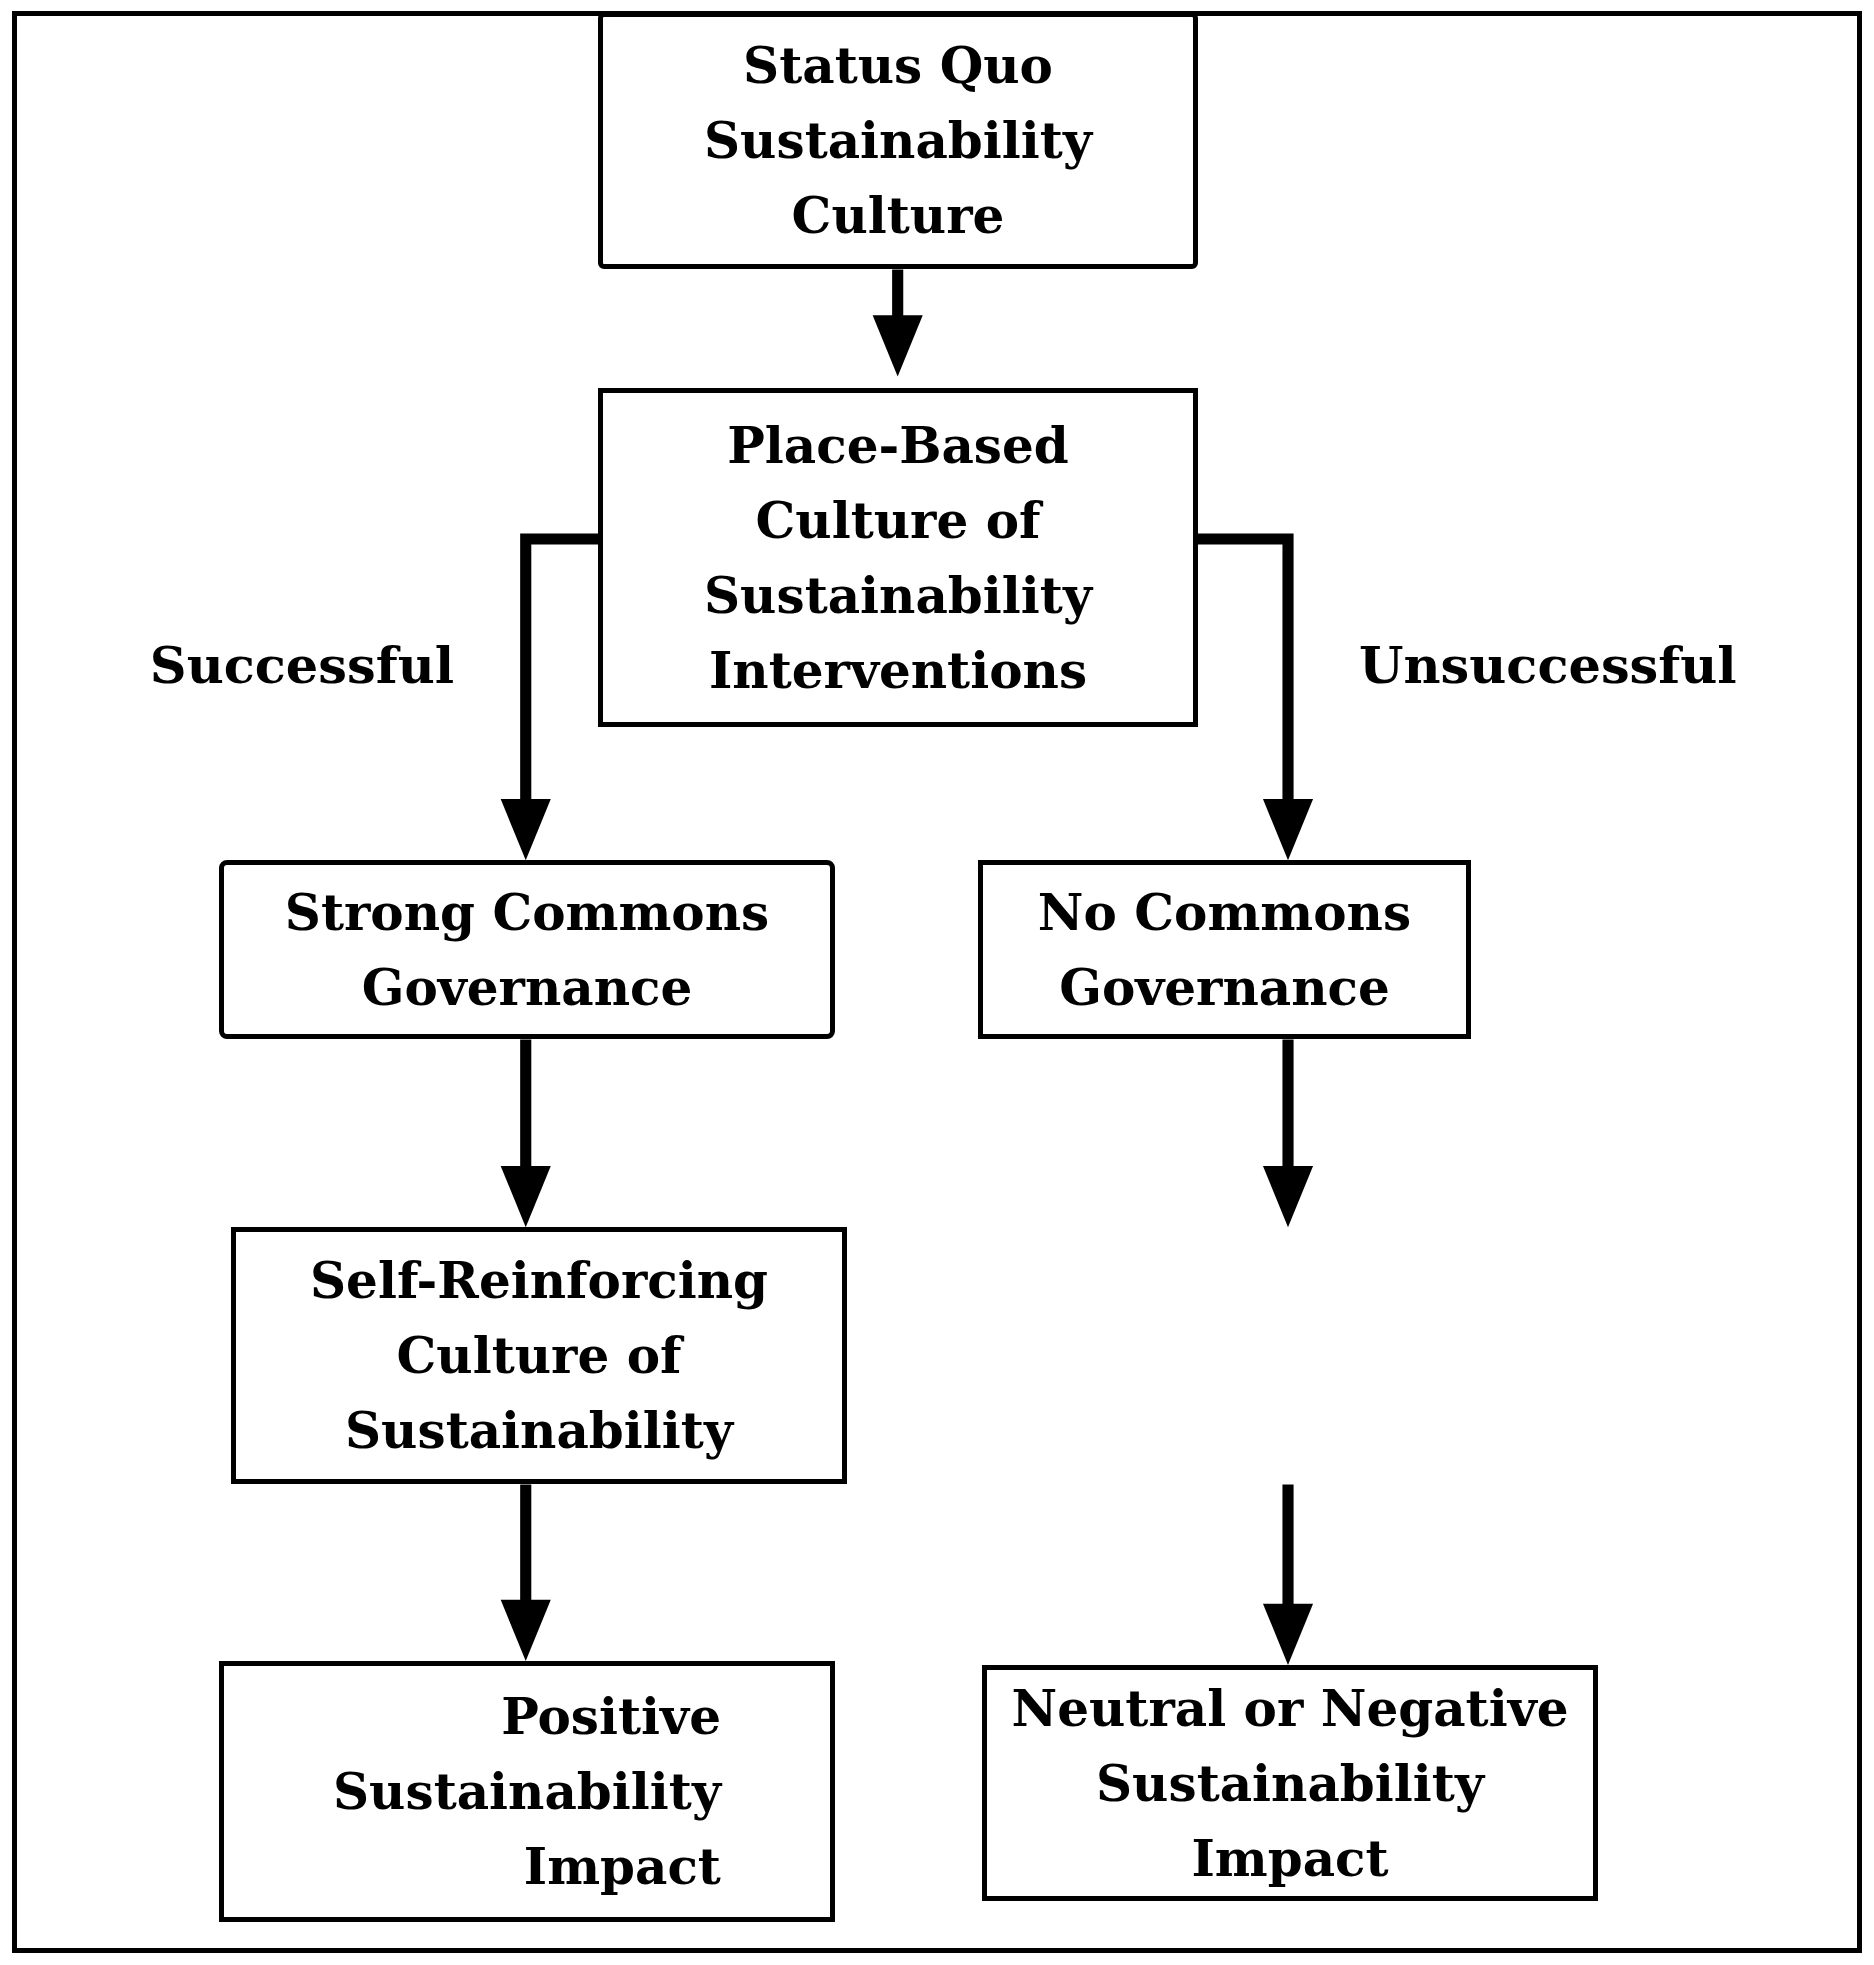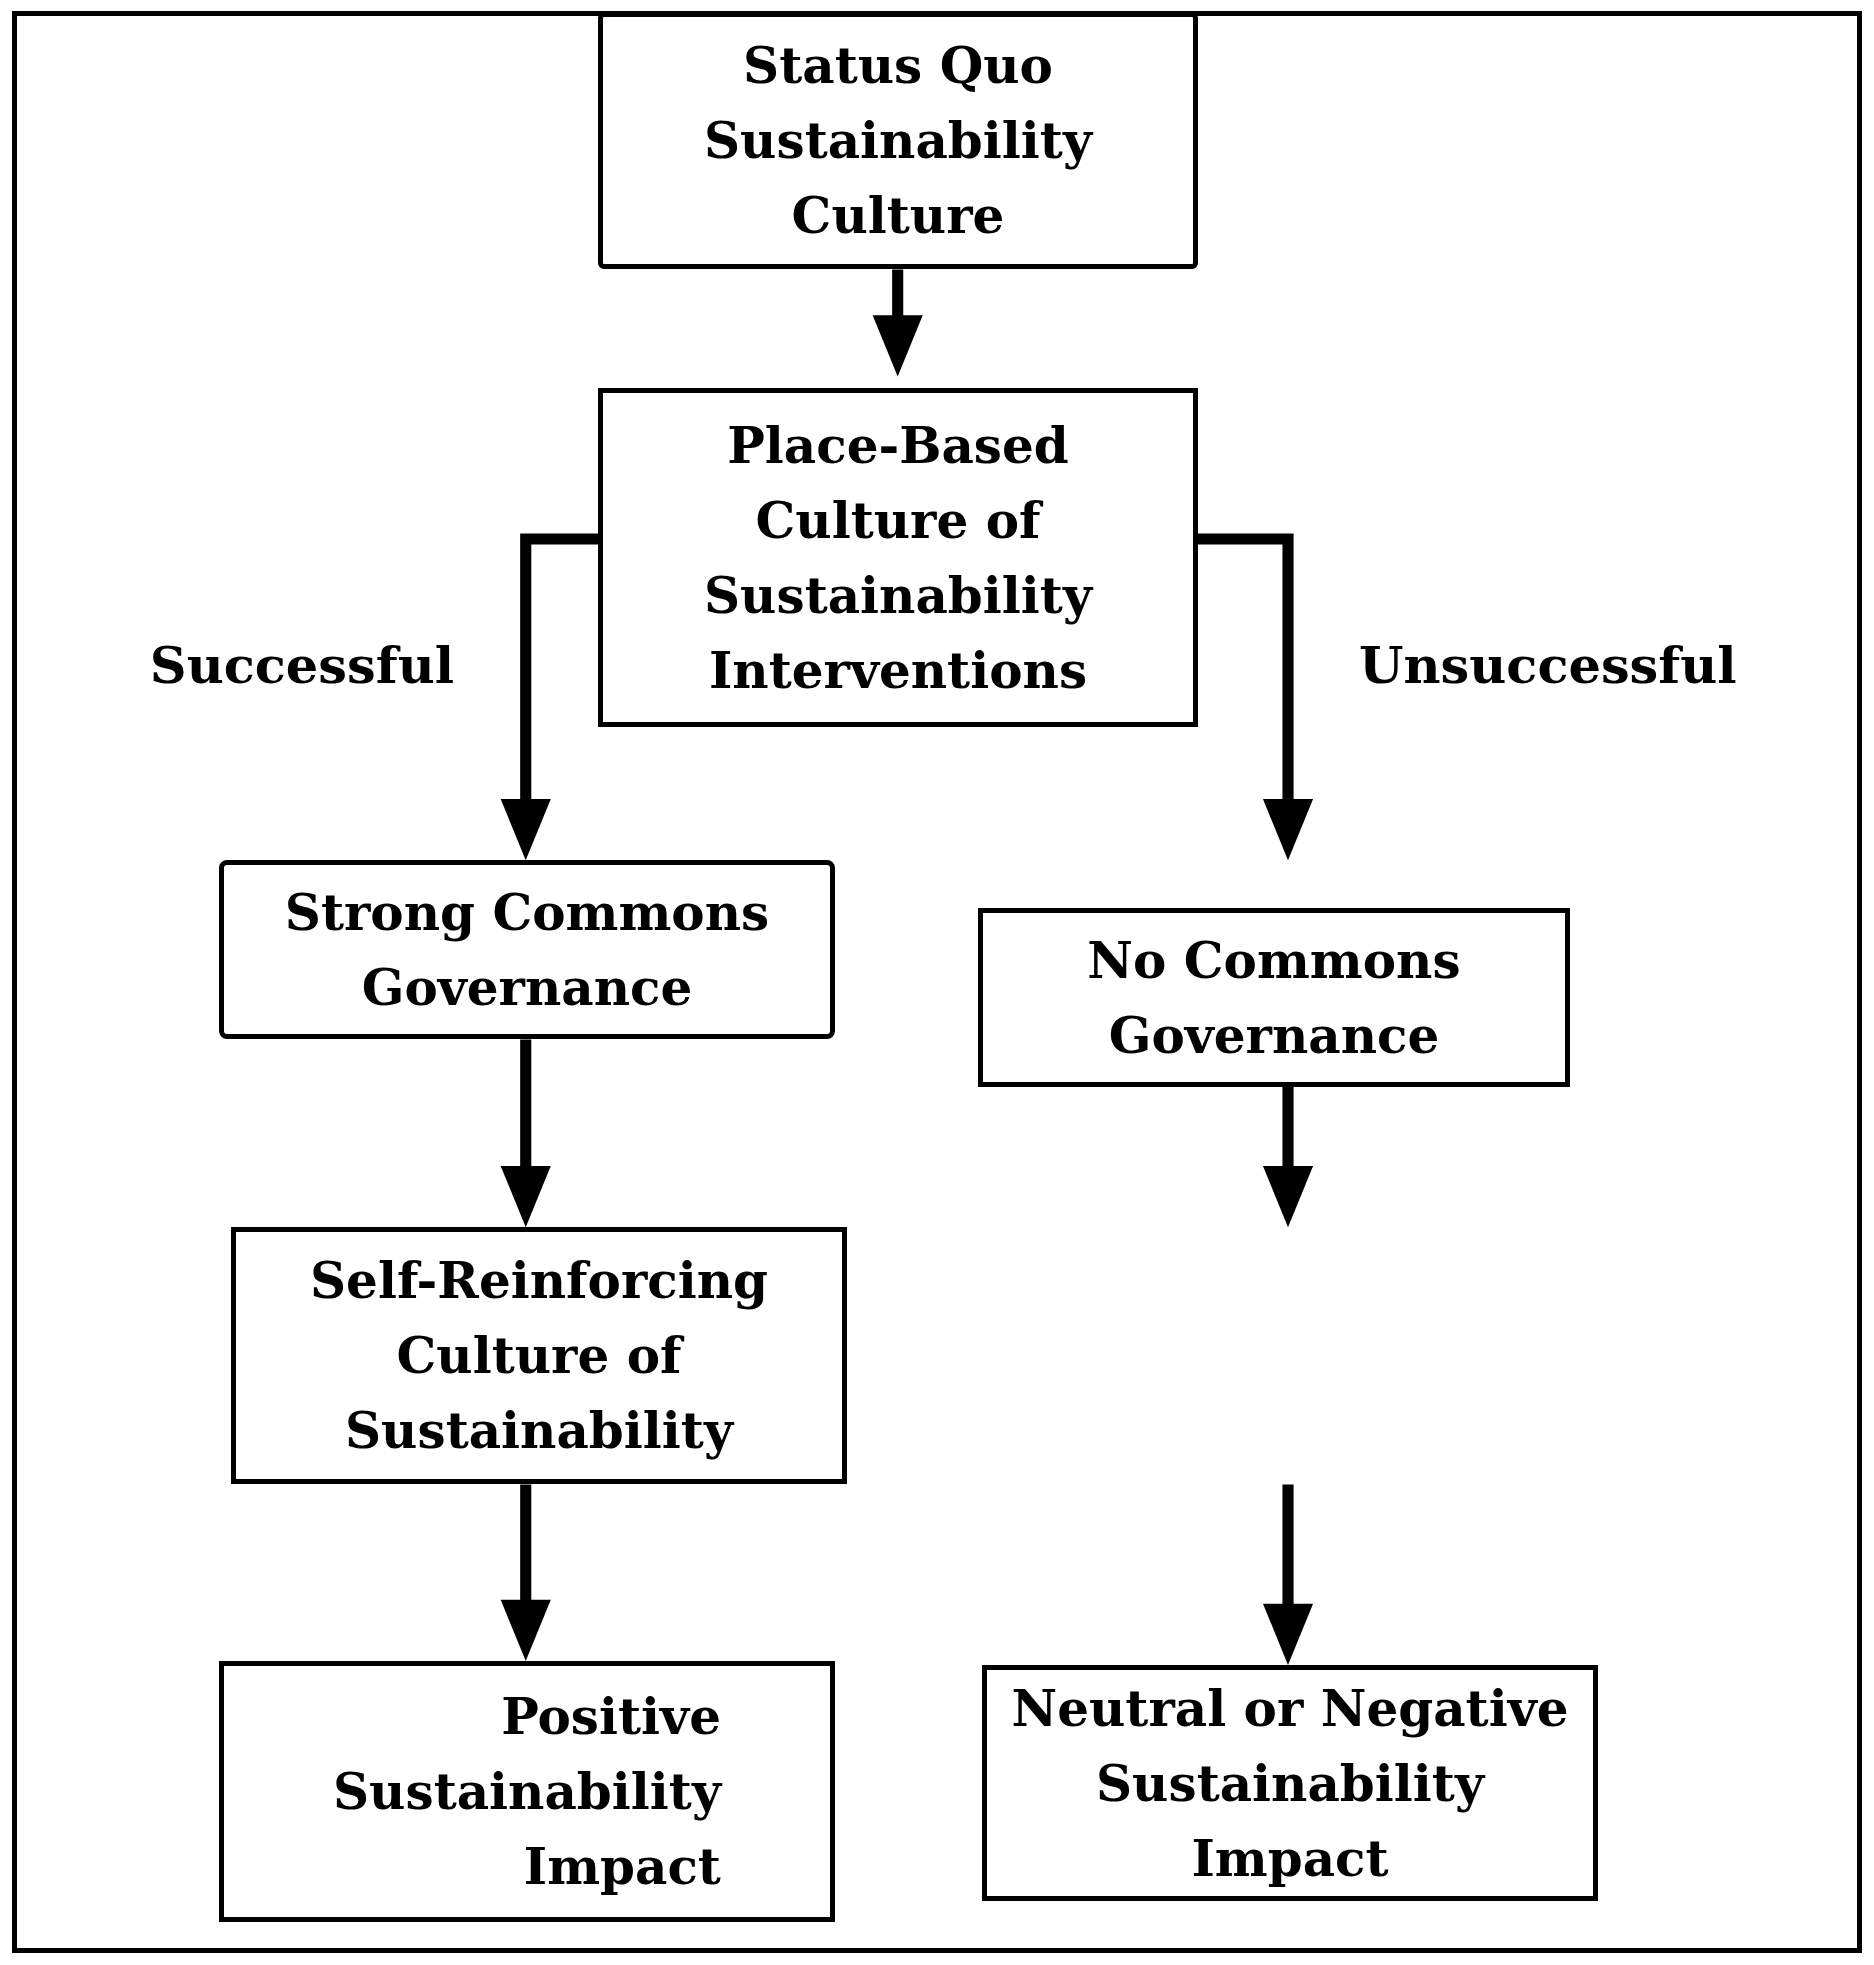--- a/index.html
+++ b/index.html
@@ -61,21 +61,21 @@
     text-align: center;
     font-weight: bold;
     font-size: 51px;
     line-height: 75px;
     z-index: 3;
     white-space: nowrap;
   }
   .n-status    { left: 598px; top: 12.3px;   width: 600px; height: 257px; border-radius: 6px; }
   .n-place     { left: 598px; top: 376px;  width: 600px; height: 339px; margin-top: 12px; }
   .n-strong    { left: 219px;  top: 860px; width: 616px; height: 179px; border-radius: 8px; }
-  .n-none      { left: 978px; top: 908px; width: 592px; height: 179px; }
+  .n-none      { left: 978px; top: 860px; width: 493px; height: 179px; }
   .n-self      { left: 219px;  top: 1227px; width: 616px; height: 257px; margin-left: 12px; }
   .n-reversion { left: 978px; top: 1227px; width: 619px; height: 263px; }
   .n-positive  { left: 219px;  top: 1661px; width: 616px; height: 261px; text-align: right; }
   .n-neutral   { left: 982px; top: 1665px; width: 616px; height: 236px; }
   .l-successful   { left: 135px;  top: 628px; width: 334px; }
   .l-unsuccessful { left: 1359px; top: 628px; width: 334px; }
 </style>
 </head>
 <body>
 

